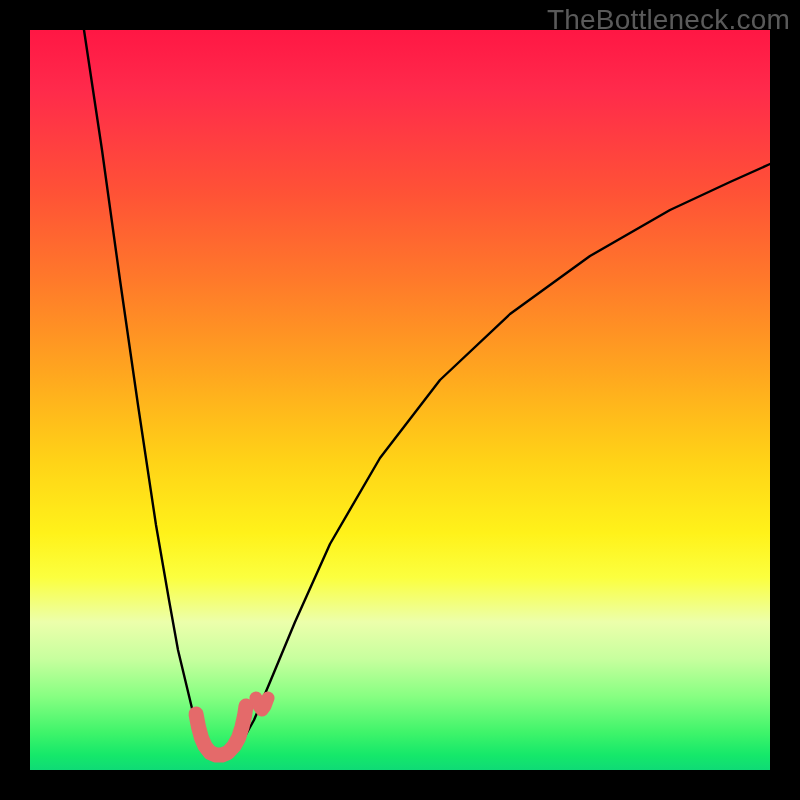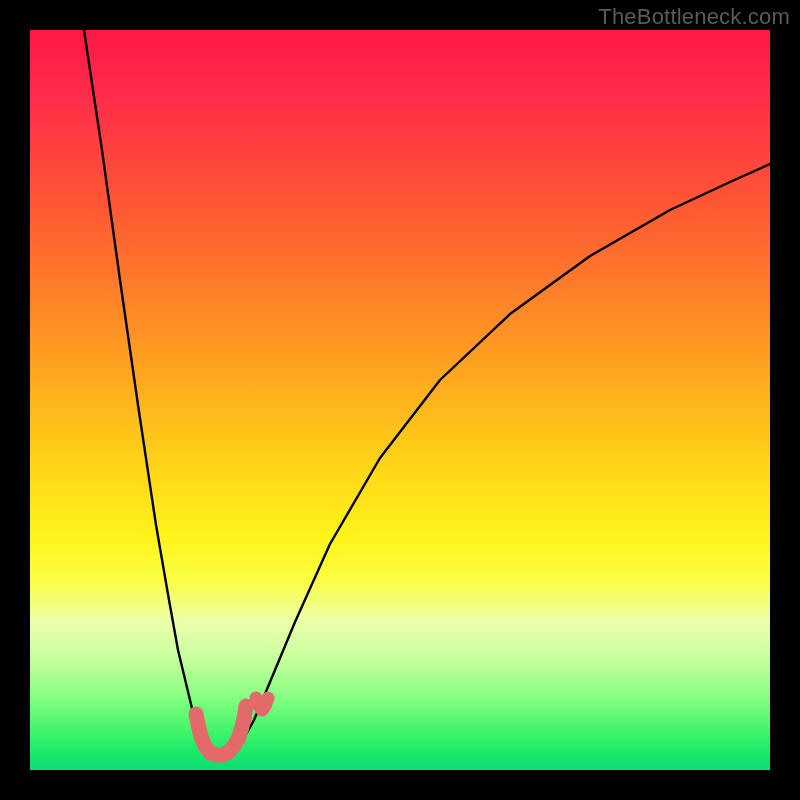--- a/index.html
+++ b/index.html
@@ -41,21 +41,21 @@
       #3ef46a 95%,
       #15e86a 98%,
       #0fda76 100%
     );
   }
   .watermark {
     position: absolute;
     top: 4px;
     right: 10px;
     font-family: Arial, Helvetica, sans-serif;
-    font-size: 22px;
+    font-size: 28px;
     color: #5a5a5a;
     letter-spacing: 0.2px;
     user-select: none;
   }
   svg.curves {
     position: absolute;
     left: 0;
     top: 0;
     width: 740px;
     height: 740px;

